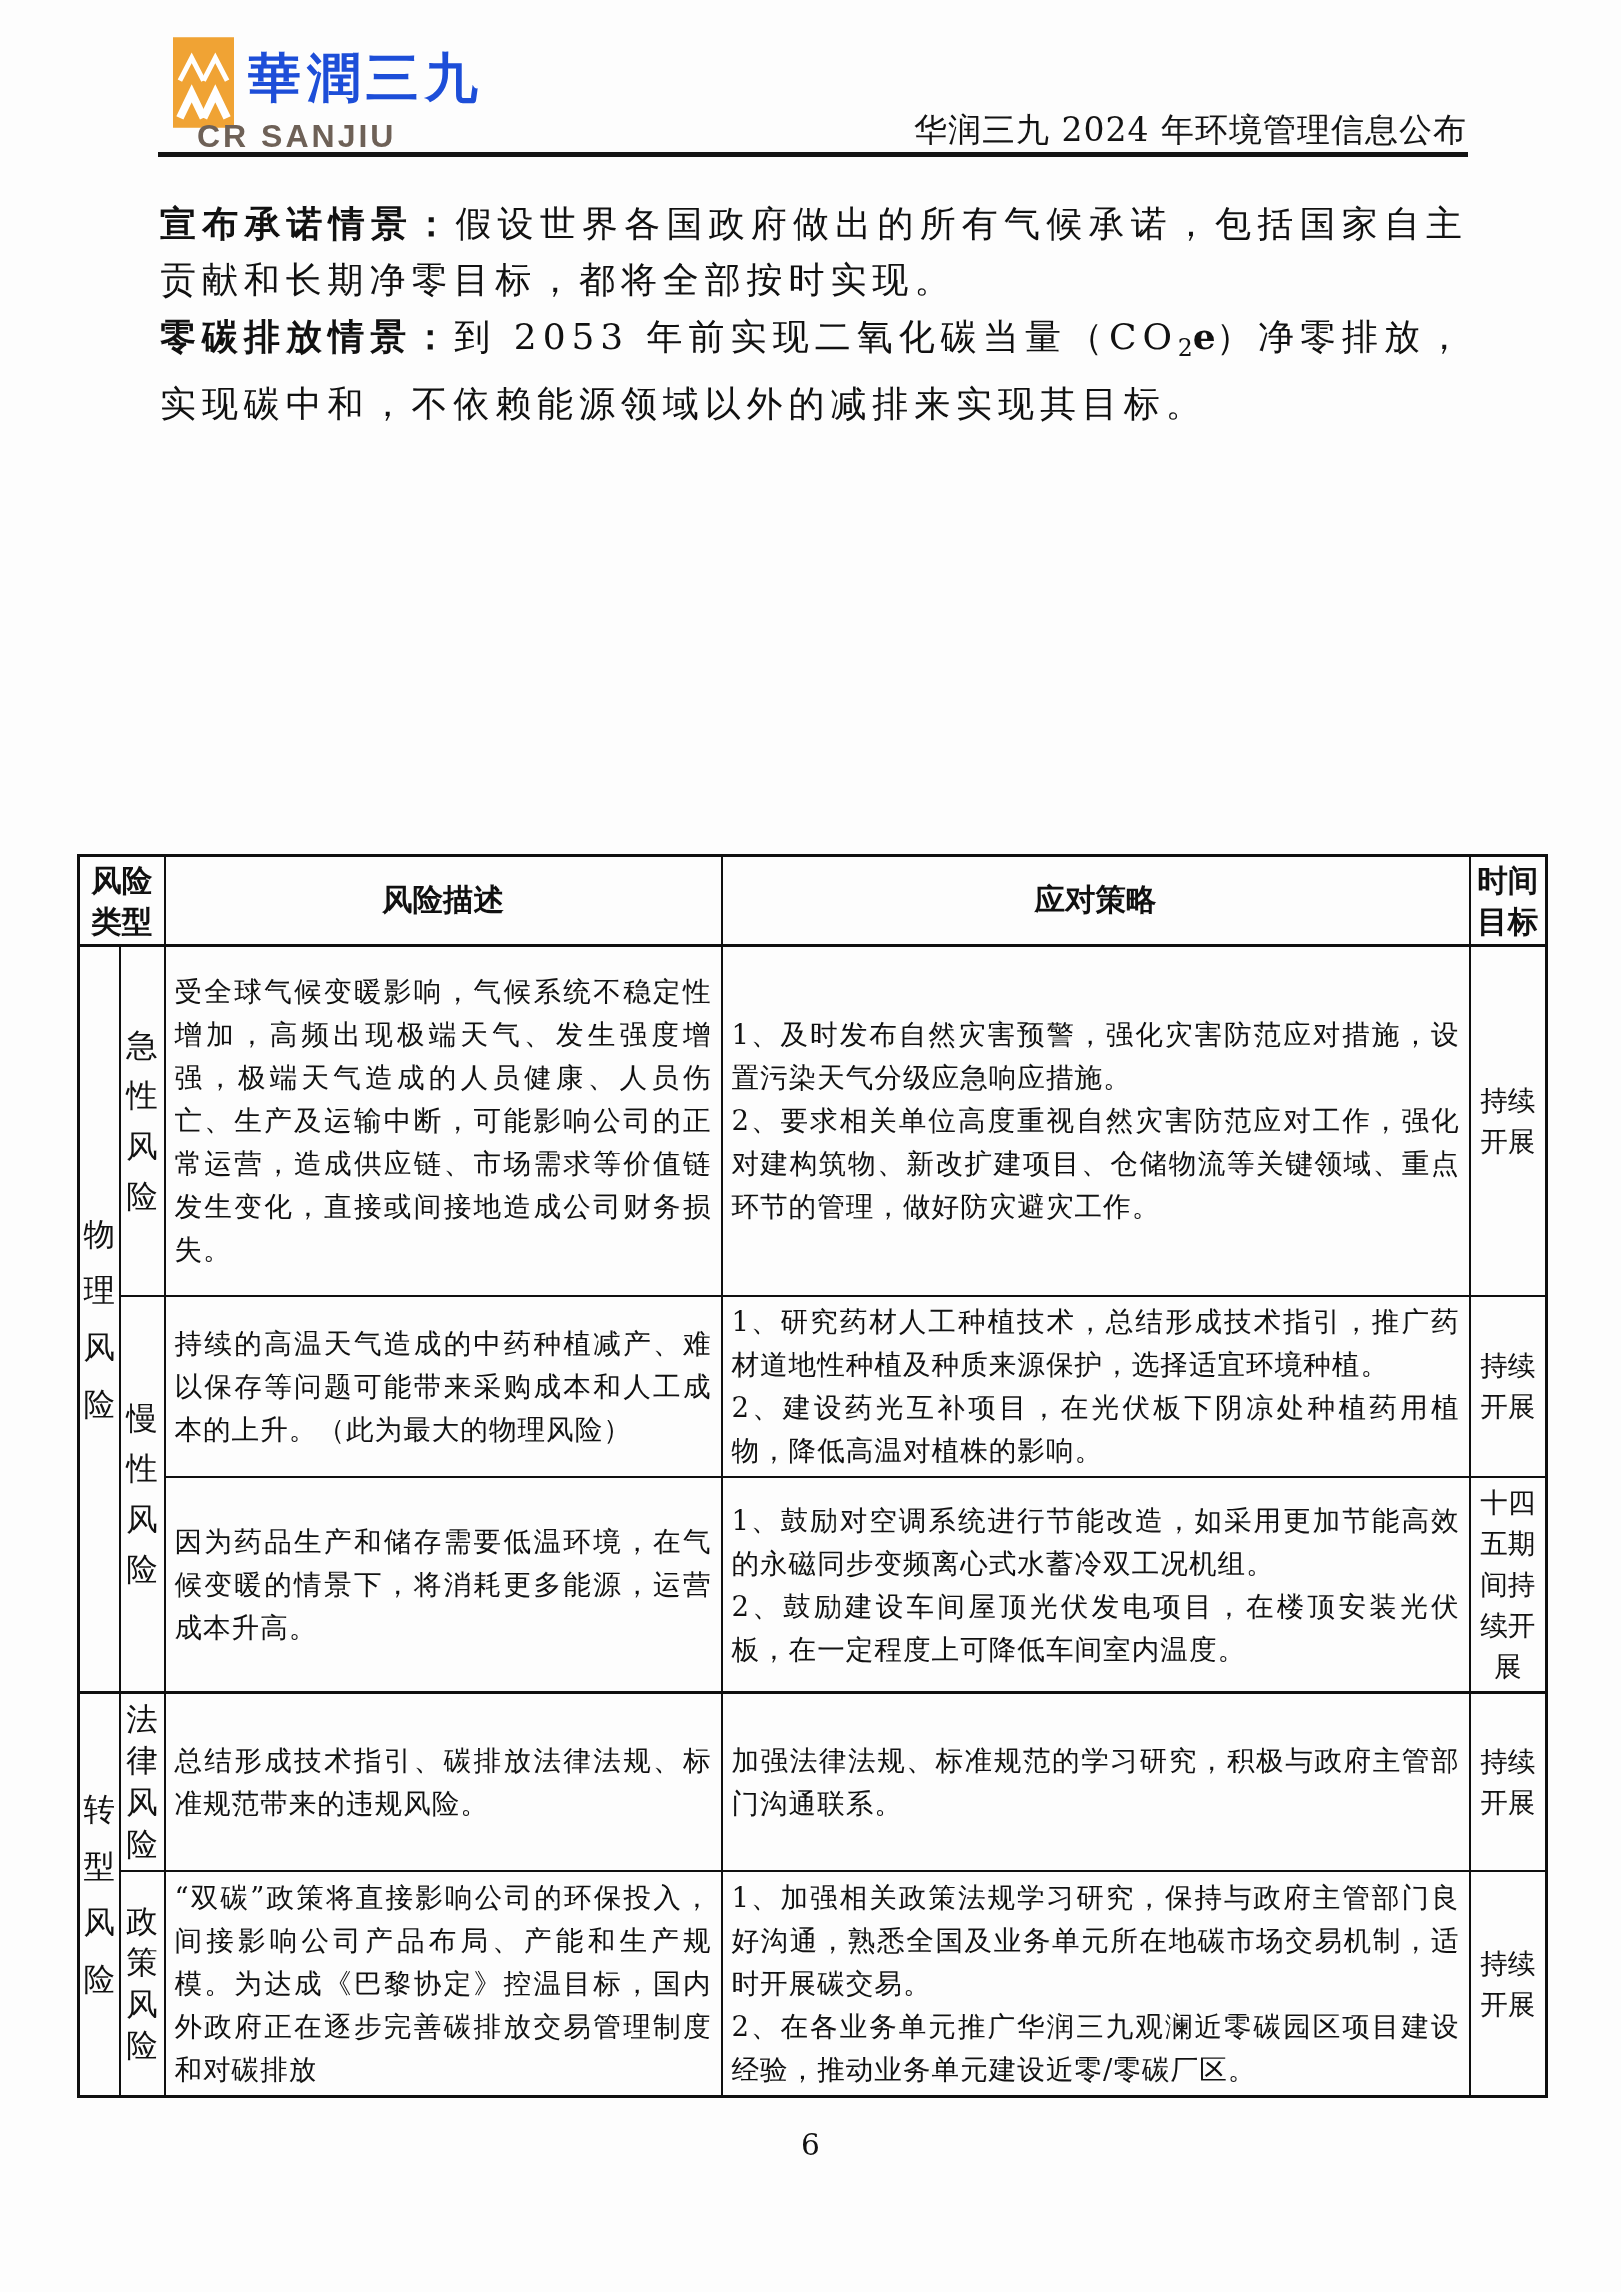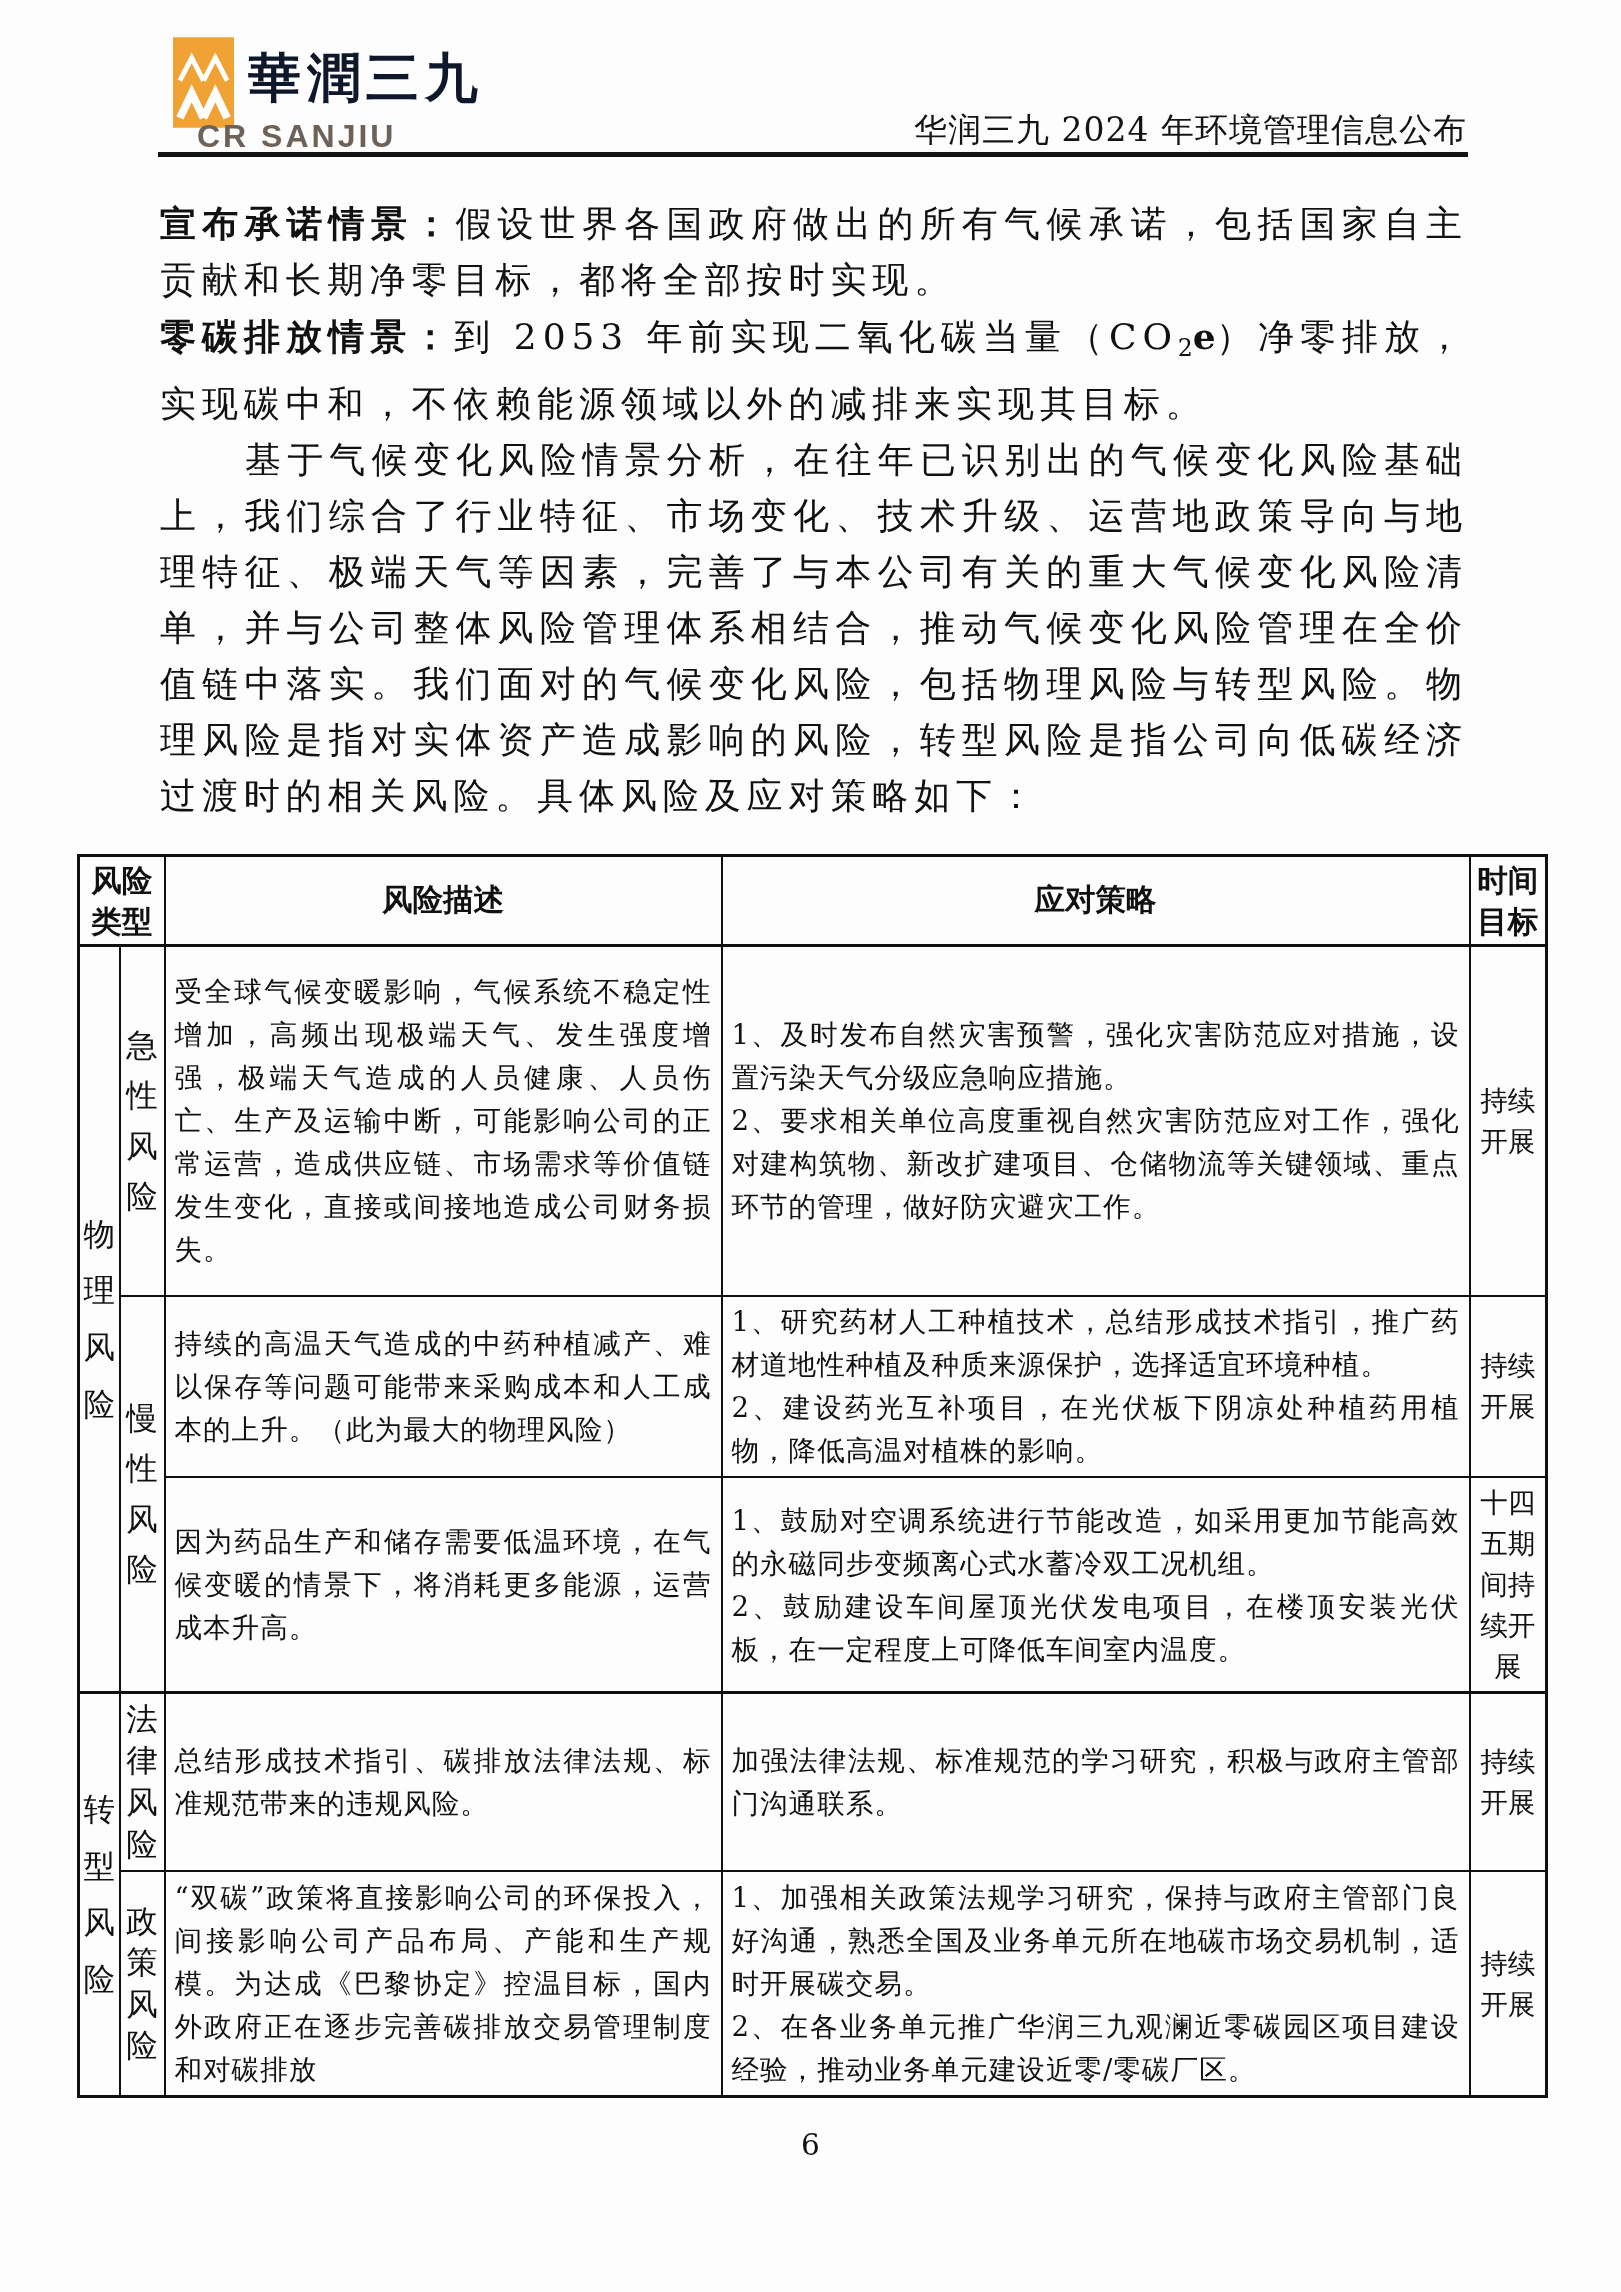--- a/index.html
+++ b/index.html
@@ -4,21 +4,21 @@
 <style>
   html,body{margin:0;padding:0;background:#e8e8e8;}
   .page{
     position:relative;width:1621px;height:2292px;margin:0 auto;background:#fdfdfd;
     font-family:"DejaVu Serif","Liberation Serif",serif;color:#111;overflow:hidden;
   }
   
   .logo-mark{position:absolute;left:173px;top:37px;width:61px;height:91px;}
   .logo-cn{
     position:absolute;left:248px;top:43px;font-size:53px;font-weight:bold;
-    color:#0f172a;letter-spacing:5.9px;font-family:Liberation Mono, monospace;
+    color:#1d4ed8;letter-spacing:5.9px;font-family:Liberation Mono, monospace;
   }
   .logo-en{
     position:absolute;left:197px;top:118px;font-size:32px;font-weight:bold;
     color:#6e6157;letter-spacing:3px;font-family:"Liberation Sans","DejaVu Sans",sans-serif;
   }
   .doc-title{
     position:absolute;right:154px;top:108px;font-size:33px;color:#141414;letter-spacing:1px;
   }
   .header-rule{position:absolute;left:158px;top:152px;width:1310px;height:4.9px;background:#141414;}
   
@@ -67,21 +67,20 @@
     </svg>
   </div>
   <div class="logo-cn">華潤三九</div>
   <div class="logo-en">CR SANJIU</div>
   <div class="doc-title">华润三九 2024 年环境管理信息公布</div>
   <div class="header-rule"></div>
 
   <div class="body-text">
     <p><span class="lead">宣布承诺情景：</span><span>假设世界各国政府做出的所有气候承诺，包括国家自主贡献和长期净零目标，都将全部按时实现。</span></p>
     <p><span class="lead">零碳排放情景：</span><span>到 2053 年前实现二氧化碳当量（CO</span><span class="co2sub">2</span><span class="co2e">e</span><span>）净零排放，实现碳中和，不依赖能源领域以外的减排来实现其目标。</span></p>
-    <p class="indent">基于气候变化风险情景分析，在往年已识别出的气候变化风险基础上，我们综合了行业特征、市场变化、技术升级、运营地政策导向与地理特征、极端天气等因素，完善了与本公司有关的重大气候变化风险清单，并与公司整体风险管理体系相结合，推动气候变化风险管理在全价值链中落实。我们面对的气候变化风险，包括物理风险与转型风险。物理风险是指对实体资产造成影响的风险，转型风险是指公司向低碳经济过渡时的相关风险。具体风险及应对策略如下：</p>
   </div>
 
   <table class="risk-table">
     <colgroup>
       <col class="c-group">
         <col class="c-sub">
         <col class="c-desc">
         <col class="c-strat">
         <col class="c-time">
     </colgroup>

